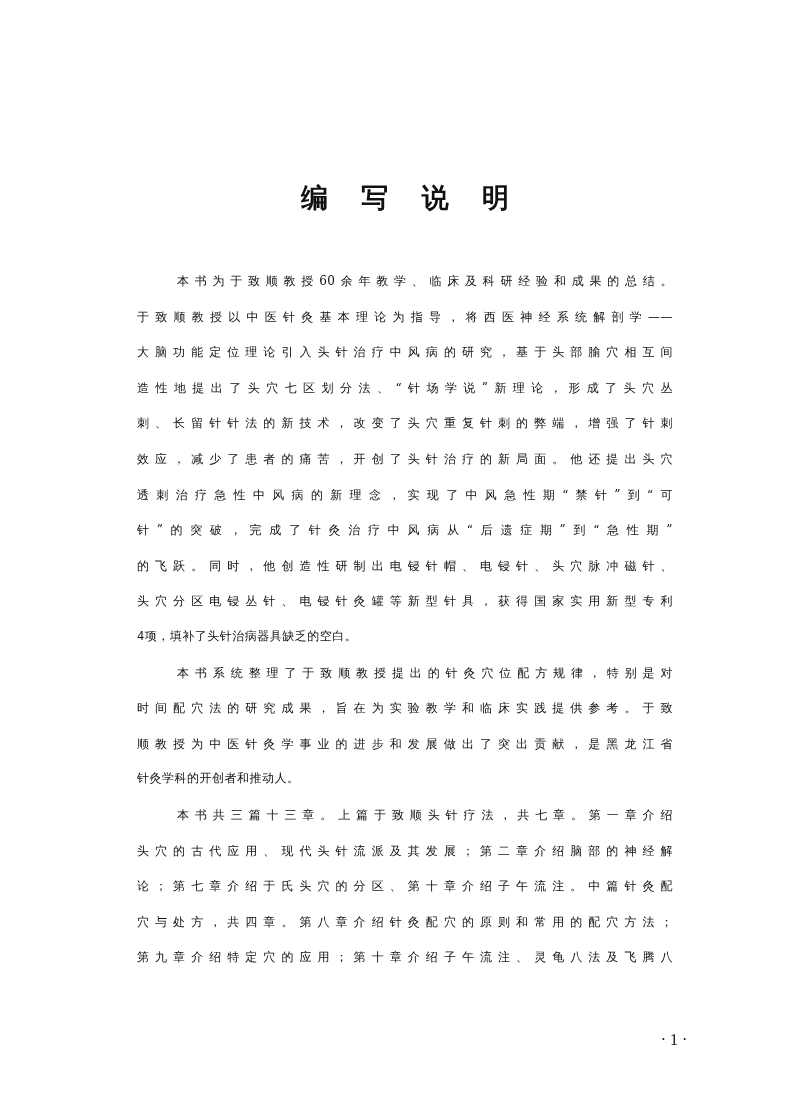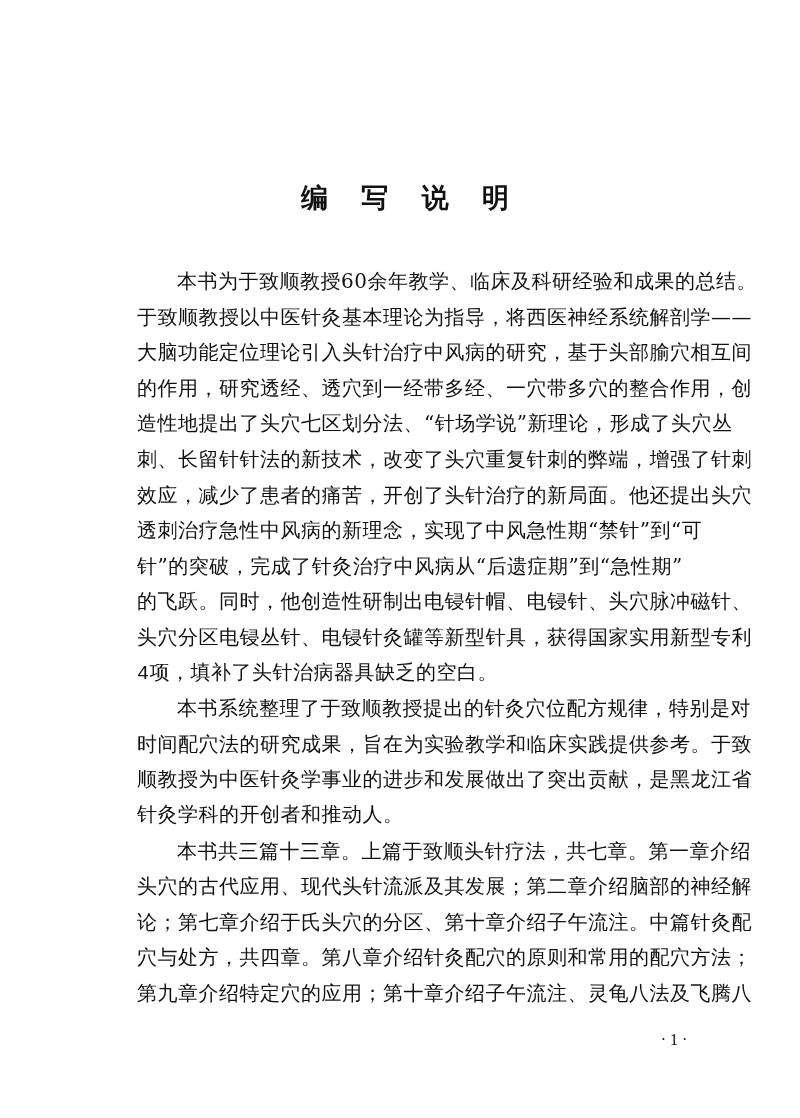--- a/index.html
+++ b/index.html
@@ -3,40 +3,39 @@
 <meta charset="utf-8">
 <style>
   html, body { margin: 0; padding: 0; background: #ffffff; }
   body { width: 800px; height: 1118px; position: relative; overflow: hidden;
          font-family: "DejaVu Serif", "Liberation Serif", serif; color: #111111; }
   .page { position: absolute; left: 4px; top: 0; width: 800px; height: 1068px; }
   .title { position: absolute; top: 180px; left: 0; width: 814px; text-align: center;
            font-size: 27px; font-weight: bold; letter-spacing: 12px; line-height: 36px;
            font-family: "DejaVu Sans", "Liberation Sans", sans-serif; }
   .body { position: absolute; left: 133px; top: 264px; width: 536px; }
-  .line { height: 35.6px; line-height: 35.6px; font-size: 20px; white-space: nowrap;
+  .line { height: 35.6px; line-height: 35.6px; font-size: 12px; white-space: nowrap;
           text-align: justify; text-align-last: justify; letter-spacing: 0.5px; }
   .line.last { text-align-last: left; font-family: Liberation Mono, monospace; }
   .line.indent { padding-left: 40px; }
   .page-number { position: absolute; top: 1028px; left: 650px; width: 40px; text-align: center;
                  font-size: 16px; line-height: 24px; font-family: "Liberation Serif", serif; }
 </style>
 </head>
 <body>
 
 <div class="page">
   <div class="title">编 写 说 明</div>
 
   <div class="body">
 
     <div class="paragraph">
       <div class="line indent">本书为于致顺教授60余年教学、临床及科研经验和成果的总结。</div>
       <div class="line">于致顺教授以中医针灸基本理论为指导，将西医神经系统解剖学——</div>
       <div class="line">大脑功能定位理论引入头针治疗中风病的研究，基于头部腧穴相互间</div>
-      <div class="line">的作用，研究透经、透穴到一经带多经、一穴带多穴的整合作用，创</div>
       <div class="line">造性地提出了头穴七区划分法、“针场学说”新理论，形成了头穴丛</div>
       <div class="line">刺、长留针针法的新技术，改变了头穴重复针刺的弊端，增强了针刺</div>
       <div class="line">效应，减少了患者的痛苦，开创了头针治疗的新局面。他还提出头穴</div>
       <div class="line">透刺治疗急性中风病的新理念，实现了中风急性期“禁针”到“可</div>
       <div class="line">针”的突破，完成了针灸治疗中风病从“后遗症期”到“急性期”</div>
       <div class="line">的飞跃。同时，他创造性研制出电锓针帽、电锓针、头穴脉冲磁针、</div>
       <div class="line">头穴分区电锓丛针、电锓针灸罐等新型针具，获得国家实用新型专利</div>
       <div class="line last">4项，填补了头针治病器具缺乏的空白。</div>
     </div>
 

